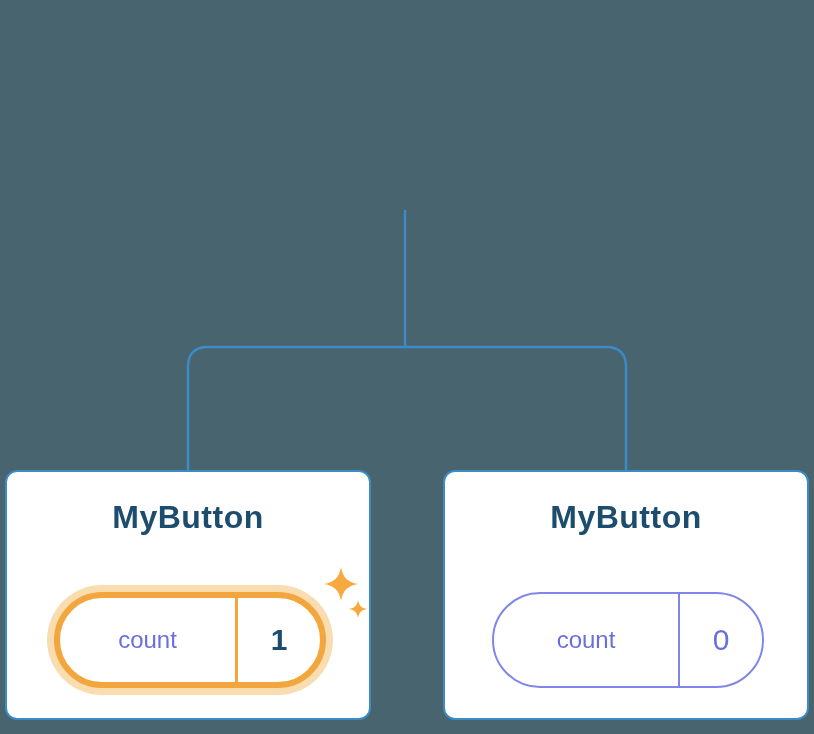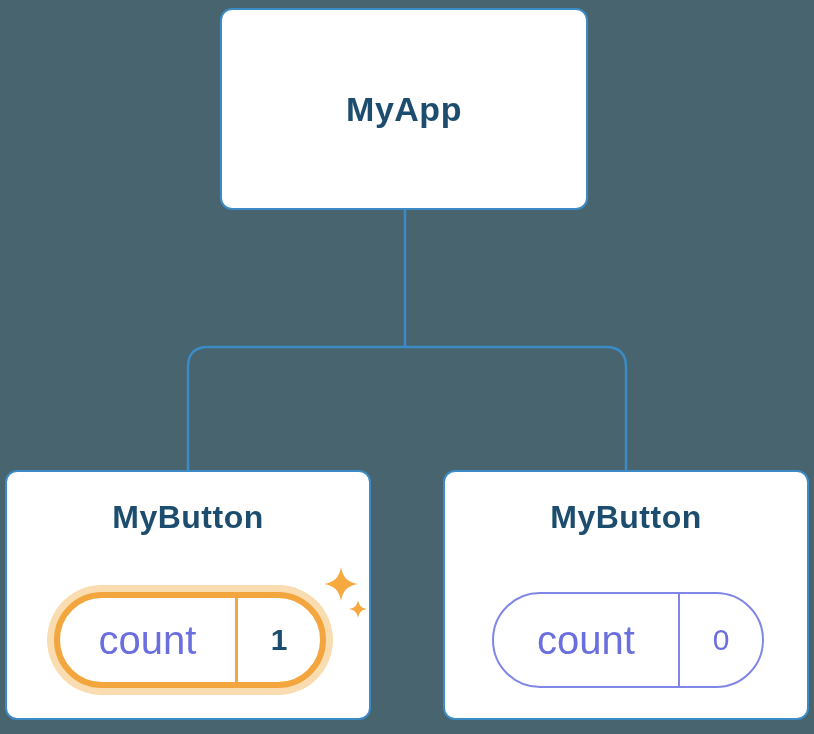--- a/index.html
+++ b/index.html
@@ -70,21 +70,21 @@
   .pill-active {
     border: 6px solid #f2a63d;
     box-shadow: 0 0 0 7px #f9ddb0;
   }
   .pill-plain {
     border: 2px solid #8086e8;
   }
   .state-name {
     flex: 1;
     text-align: center;
-    font-size: 40px;
+    font-size: 24px;
     color: #6b6fdd;
   }
   .state-value {
     width: 82px;
     text-align: center;
     font-size: 30px;
     color: #6b6fdd;
   }
   .state-value.navy {
     color: #1d4d6e;
@@ -111,23 +111,20 @@
 </head>
 <body>
 
 <div class="canvas">
 
   <svg class="connectors" width="814" height="734" viewBox="0 0 814 734">
     <path d="M405 210 L405 347" fill="none" stroke="#3c8ac6" stroke-width="2.5"></path>
     <path d="M188 470 L188 367 Q188 347 208 347 L606 347 Q626 347 626 367 L626 470" fill="none" stroke="#3c8ac6" stroke-width="2.5"></path>
   </svg>
 
-  <div class="card root-card">
-    <span class="card-title">MyApp</span>
-  </div>
 
   <div class="card child-card left">
     <div class="card-title">MyButton</div>
     <div class="pill pill-active">
       <span class="state-name">count</span>
       <span class="divider orange"></span>
       <span class="state-value navy">1</span>
     </div>
     <svg class="sparkles" width="70" height="70" viewBox="0 0 70 70">
       <path d="M32 11 C33.8 21.5 38.5 26.2 49 28 C38.5 29.8 33.8 34.5 32 45 C30.2 34.5 25.5 29.8 15 28 C25.5 26.2 30.2 21.5 32 11 Z" fill="#f5a93f"></path>

